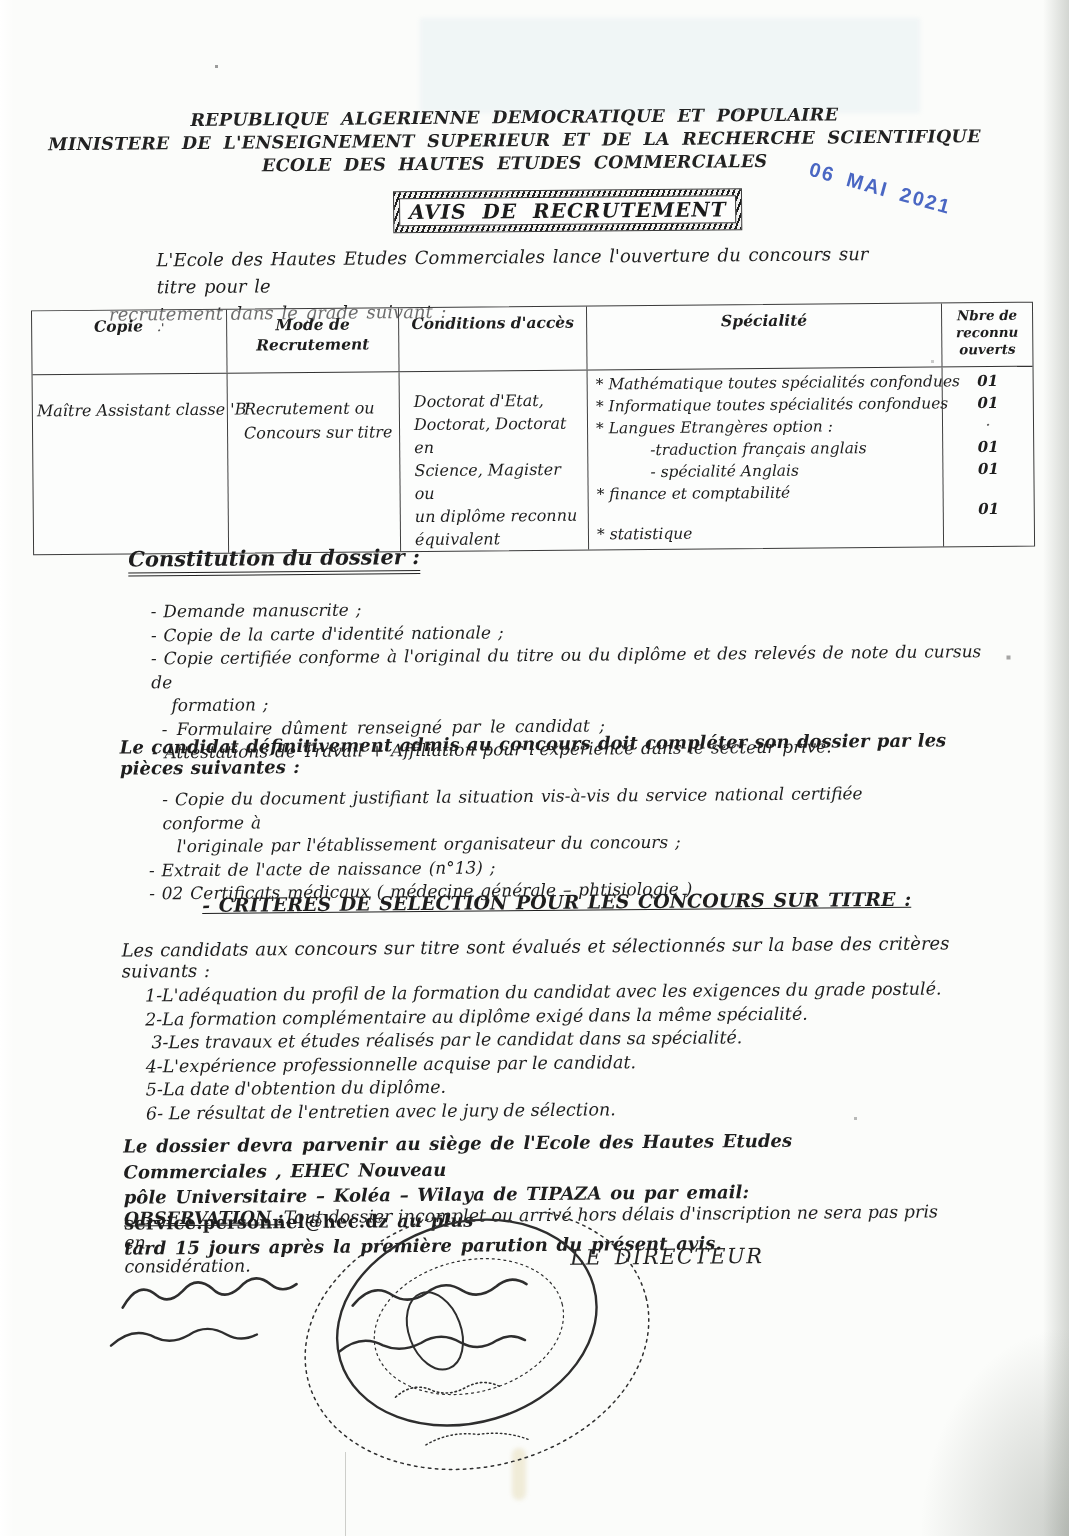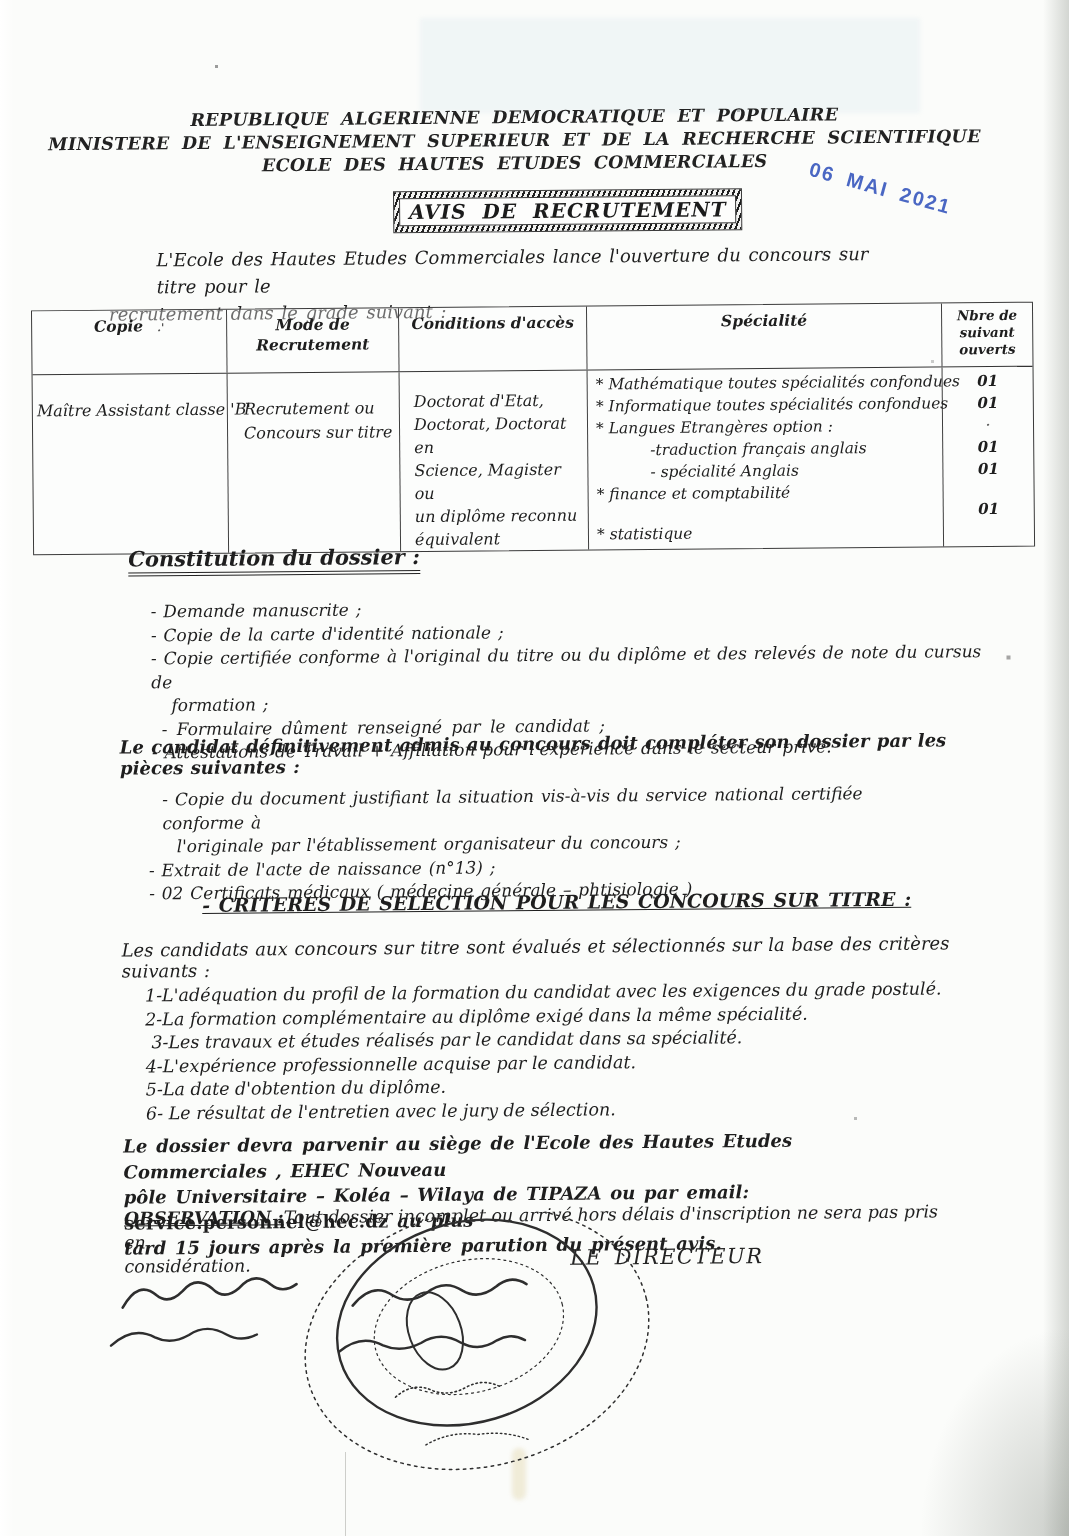--- a/index.html
+++ b/index.html
@@ -134,21 +134,21 @@
   </div>
 
   <div class="doc-table">
     <div class="t-row t-head">
       <div class="th">
         <span>Copie</span><span class="hdr-grade-mark">.'</span>
       </div>
       <div class="th">Mode de Recrutement</div>
       <div class="th">Conditions d'accès</div>
       <div class="th">Spécialité</div>
-      <div class="th small">Nbre de suivant ouverts</div>
+      <div class="th small">Nbre de reconnu ouverts</div>
     </div>
     <div class="t-row t-body">
       <div class="td grade">
         <span class="grade-wrap">Maître Assistant  classe 'B'</span>
       </div>
       <div class="td mode">
         <div>Recrutement ou</div>
         <div>Concours sur titre</div>
       </div>
       <div class="td cond">

